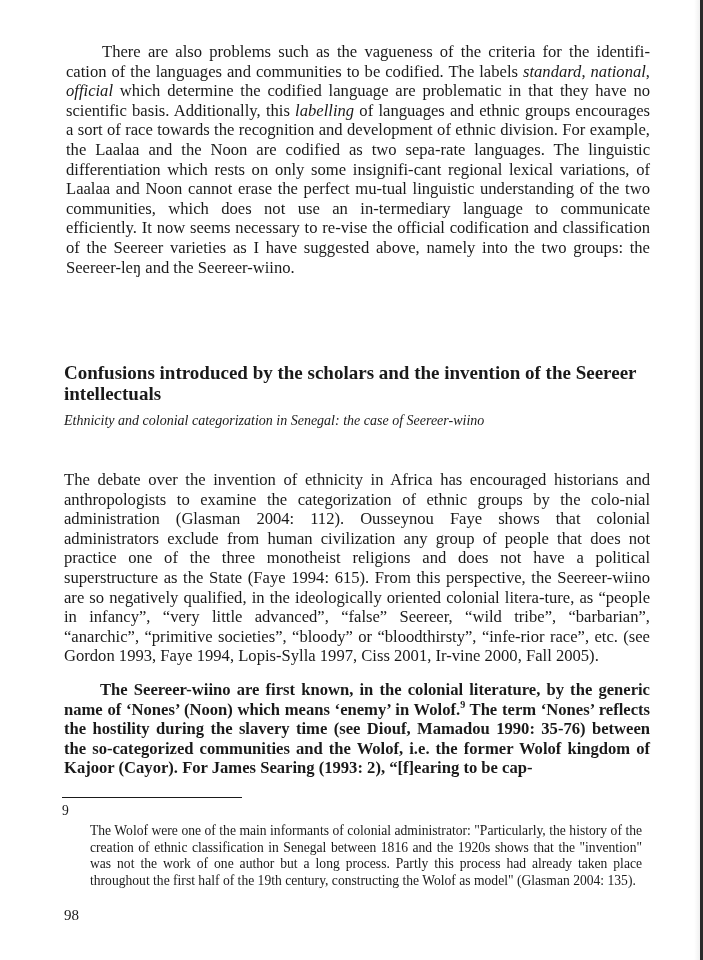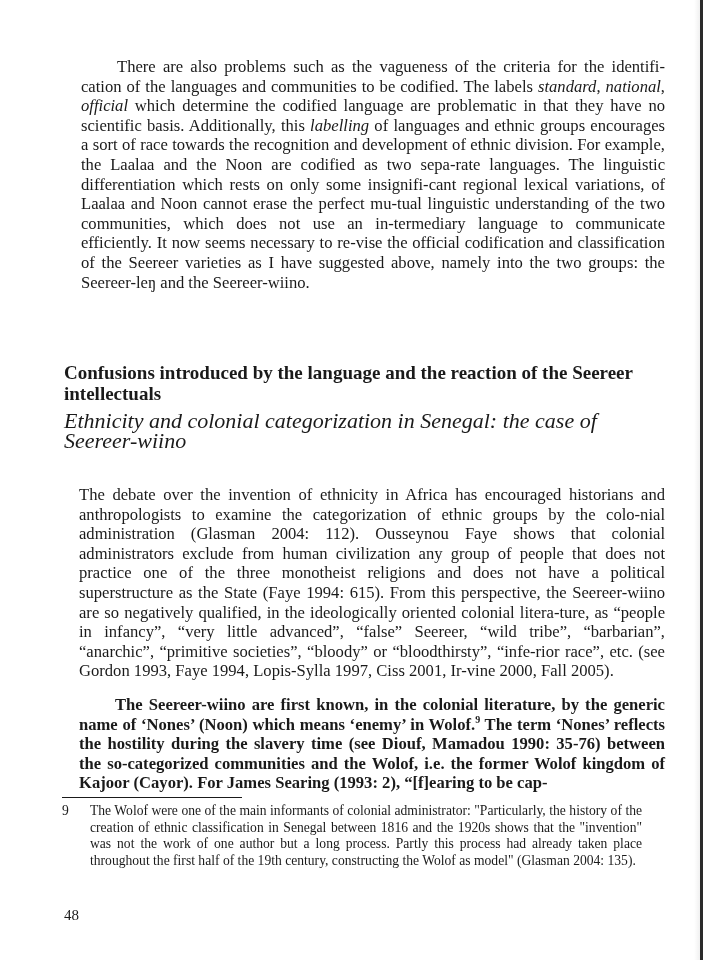--- a/index.html
+++ b/index.html
@@ -11,73 +11,73 @@
   }
   .page-edge {
     position: absolute; top: 0; right: 0; width: 3px; height: 960px;
     background: #2a2a2a;
   }
   .page-edge-shadow {
     position: absolute; top: 0; right: 3px; width: 6px; height: 960px;
     background: linear-gradient(to right, rgba(0,0,0,0), rgba(0,0,0,0.06));
   }
   p.body {
-    margin: 17px; font-size: 16.6px; line-height: 19.6px; text-align: justify;
+    margin: 2px; font-size: 16.6px; line-height: 19.6px; text-align: justify;
     hyphens: manual;
   }
   p.indent { text-indent: 36px; }
   .para1 { position: absolute; left: 64px; top: 40px; width: 584px; }
   h2.section {
     position: absolute; left: 64px; top: 362px; width: 584px;
     margin: 0; font-size: 19px; line-height: 21px; font-weight: bold;
     font-family: "Liberation Serif", serif;
   }
   h3.sub {
     position: absolute; left: 64px; top: 411px; width: 600px;
-    margin: 0; font-size: 22px; line-height: 20px; font-weight: normal; font-style: italic;
+    margin: 0; font-size: 14px; line-height: 20px; font-weight: normal; font-style: italic;
   }
   .para2 { position: absolute; left: 62px; top: 468px; width: 586px; }
   .para3 { position: absolute; left: 62px; top: 678px; width: 586px; font-weight: bold; }
   .fn-rule {
     position: absolute; left: 62px; top: 797px; width: 180px; height: 1px;
     background: #1a1a1a;
   }
   .footnote {
     position: absolute; left: 62px; top: 803px; width: 580px;
     font-size: 13.6px; line-height: 16.5px;
   }
   .fn-num {
     position: absolute; left: 0; top: 0; width: 20px;
   }
   .fn-text {
-    margin-left: 28px; text-align: justify;
+    margin-left: 28px; text-align: justify; margin-top: 20px;
   }
   .page-number {
     position: absolute; left: 64px; top: 907px;
     font-size: 15px; font-weight: normal;
   }
   sup { font-size: 10px; line-height: 0; }
   em { font-style: italic; }
 </style>
 </head>
 <body>
 
 <div class="page-edge-shadow"></div>
 <div class="page-edge"></div>
 
 <p class="body indent para1"><span>There are also problems such as the vagueness of the criteria for the identifi-cation of the languages and communities to be codified. The labels </span><em>standard</em><span>, </span><em>national</em><span>, </span><em>official</em><span> which determine the codified language are problematic in that they have no scientific basis. Additionally, this </span><em>labelling</em><span> of languages and ethnic groups encourages a sort of race towards the recognition and development of ethnic division. For example, the Laalaa and the Noon are codified as two sepa-rate languages. The linguistic differentiation which rests on only some insignifi-cant regional lexical variations, of Laalaa and Noon cannot erase the perfect mu-tual linguistic understanding of the two communities, which does not use an in-termediary language to communicate efficiently. It now seems necessary to re-vise the official codification and classification of the Seereer varieties as I have suggested above, namely into the two groups: the Seereer-leŋ and the Seereer-wiino.</span></p>
 
-<h2 class="section">Confusions introduced by the language and the reaction of the Seereer intellectuals</h2>
+<h2 class="section">Confusions introduced by the scholars and the invention of the Seereer intellectuals</h2>
 
 <h3 class="sub">Ethnicity and colonial categorization in Senegal: the case of Seereer-wiino</h3>
 
 <p class="body para2">The debate over the invention of ethnicity in Africa has encouraged historians and anthropologists to examine the categorization of ethnic groups by the colo-nial administration (Glasman 2004: 112). Ousseynou Faye shows that colonial administrators exclude from human civilization any group of people that does not practice one of the three monotheist religions and does not have a political superstructure as the State (Faye 1994: 615). From this perspective, the Seereer-wiino are so negatively qualified, in the ideologically oriented colonial litera-ture, as “people in infancy”, “very little advanced”, “false” Seereer, “wild tribe”, “barbarian”, “anarchic”, “primitive societies”, “bloody” or “bloodthirsty”, “infe-rior race”, etc. (see Gordon 1993, Faye 1994, Lopis-Sylla 1997, Ciss 2001, Ir-vine 2000, Fall 2005).</p>
 
 <p class="body indent para3"><span>The Seereer-wiino are first known, in the colonial literature, by the generic name of ‘Nones’ (Noon) which means ‘enemy’ in Wolof.</span><sup>9</sup><span> The term ‘Nones’ reflects the hostility during the slavery time (see Diouf, Mamadou 1990: 35-76) between the so-categorized communities and the Wolof, i.e. the former Wolof kingdom of Kajoor (Cayor). For James Searing (1993: 2), “[f]earing to be cap-</span></p>
 
 <div class="fn-rule"></div>
 
 <div class="footnote">
   <span class="fn-num">9</span>
   <div class="fn-text">The Wolof were one of the main informants of colonial administrator: "Particularly, the history of the creation of ethnic classification in Senegal between 1816 and the 1920s shows that the "invention" was not the work of one author but a long process. Partly this process had already taken place throughout the first half of the 19th century, constructing the Wolof as model" (Glasman 2004: 135).</div>
 </div>
 
-<div class="page-number">48</div>
+<div class="page-number">98</div>
 
 </body></html>

